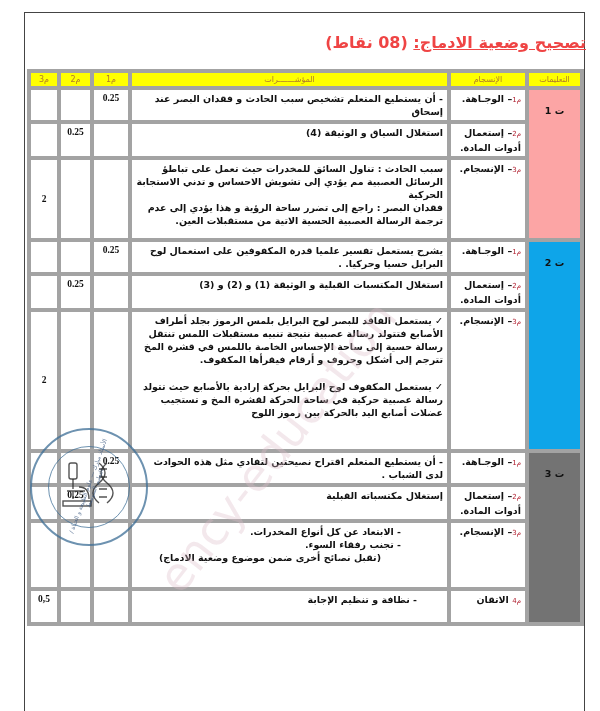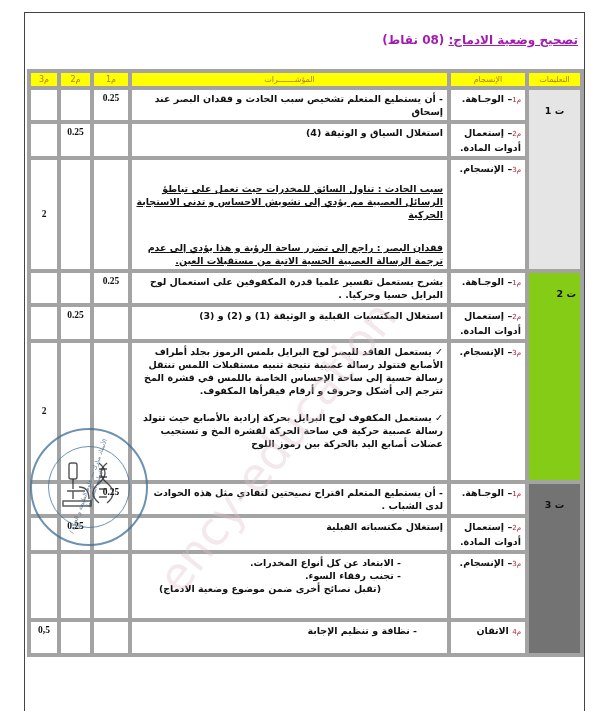--- a/index.html
+++ b/index.html
@@ -1,31 +1,31 @@
 <!DOCTYPE html>
 <html><head>
 <meta charset="utf-8">
 <style>
   html,body{margin:0;padding:0;background:#fff;}
   body{width:600px;height:711px;position:relative;overflow:hidden;font-family:"DejaVu Sans",sans-serif;}
   .frame{position:absolute;left:24px;top:12px;width:561px;height:720px;border:1.5px solid #444;border-bottom:none;box-sizing:border-box;}
-  .title{position:absolute;right:22px;top:33px;direction:rtl;font-family:"DejaVu Sans",sans-serif;font-weight:bold;font-size:12px;color:#a21caf;}
+  .title{position:absolute;right:14px;top:33px;direction:rtl;font-family:"DejaVu Sans",sans-serif;font-weight:bold;font-size:16px;color:#ef4444;}
   .title .u{text-decoration:underline;}
   table.grid{position:absolute;left:27px;top:69px;width:553px;border-collapse:collapse;direction:rtl;table-layout:fixed;}
   table.grid td,table.grid th{border:4px solid #a3a3a3;padding:2px 4px;vertical-align:top;font-size:9.5px;line-height:13px;color:#111;}
   table.grid th{background:#ffff00;color:#b07a2a;font-weight:normal;height:9px;padding:0 3px;font-size:8px;text-align:center;}
   .ins{text-align:center;vertical-align:top;font-weight:bold;color:#b02030;padding-top:14px !important;}
-  .ins-gray{background:#e5e5e5;}
-  .ins-yellow{background:#84cc16;text-align:right;}
+  .ins-gray{background:#fca5a5;}
+  .ins-yellow{background:#0ea5e9;}
   .ins-cyan{background:#737373;}
   .crit{font-weight:bold;text-align:right;}
   .crit .m{color:#b02030;font-size:7px;font-weight:normal;}
   .ind{font-weight:bold;text-align:right;}
   .red{color:#a01c2c;}
-  .ul{text-decoration:underline;margin-top:20px;}
+  .ul{}
   .score{text-align:center;font-weight:bold;color:#8a1a2a;font-family:Liberation Serif, serif;font-size:9.5px;}
   .score-mid{vertical-align:middle !important;}
   .bul{display:block;}
   .watermark{position:absolute;left:100px;top:420px;transform:rotate(-52deg);font-size:46px;color:rgba(220,190,200,0.35);font-family:"DejaVu Sans",sans-serif;white-space:nowrap;pointer-events:none;}
   .stamp{position:absolute;left:30px;top:428px;width:118px;height:118px;border-radius:50%;border:2.5px solid rgba(60,110,150,0.75);box-sizing:border-box;pointer-events:none;}
   .stamp .inner{position:absolute;left:16px;top:16px;width:82px;height:82px;border-radius:50%;border:1.5px solid rgba(60,110,150,0.75);box-sizing:border-box;}
   .stamp .txt{position:absolute;left:4px;top:50px;width:110px;text-align:center;font-size:6px;color:rgba(60,90,130,0.8);transform:rotate(-70deg);}
 </style>
 </head>
 <body>

